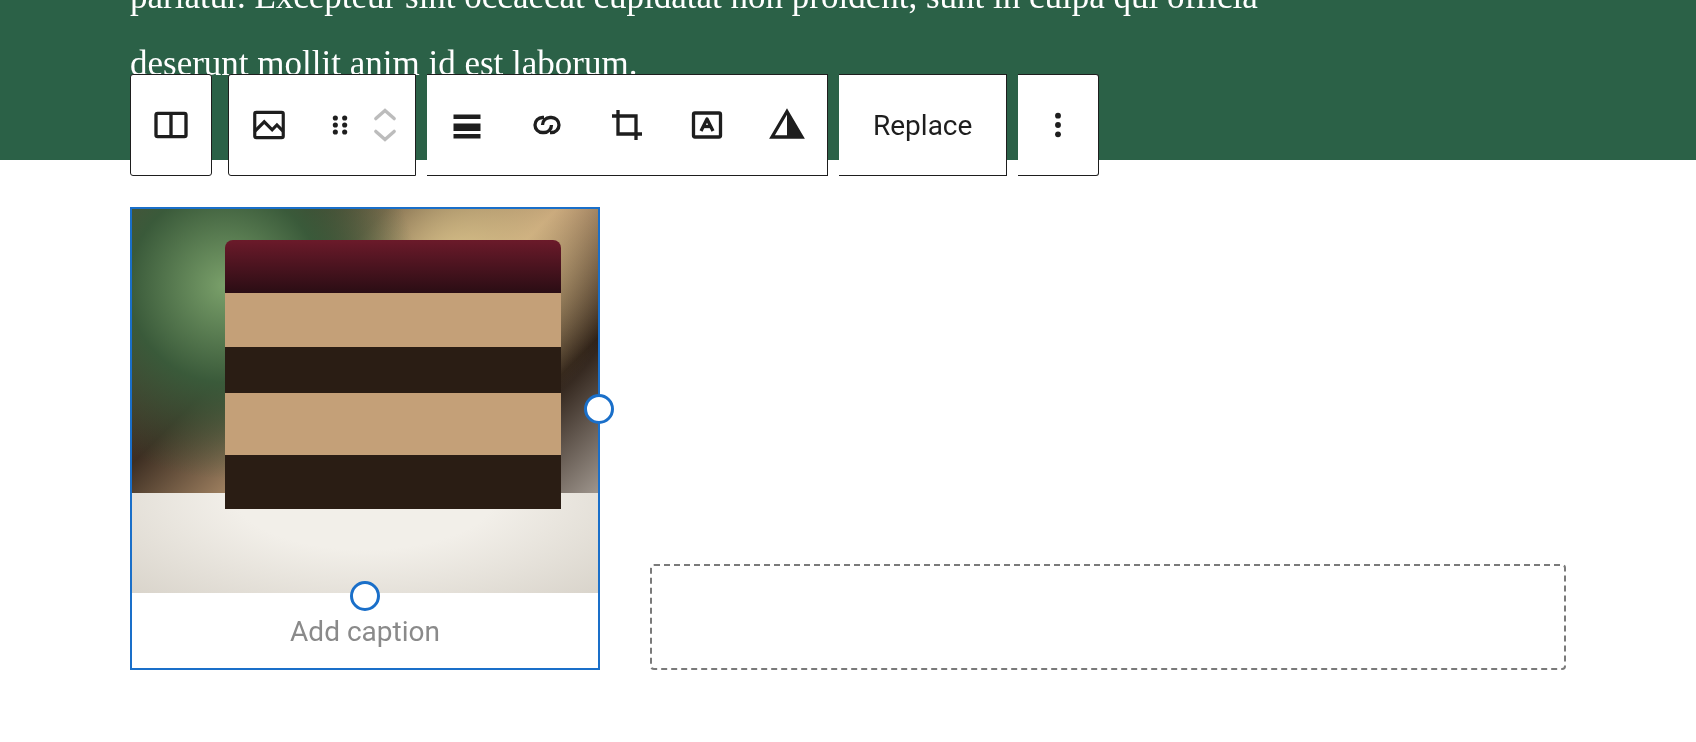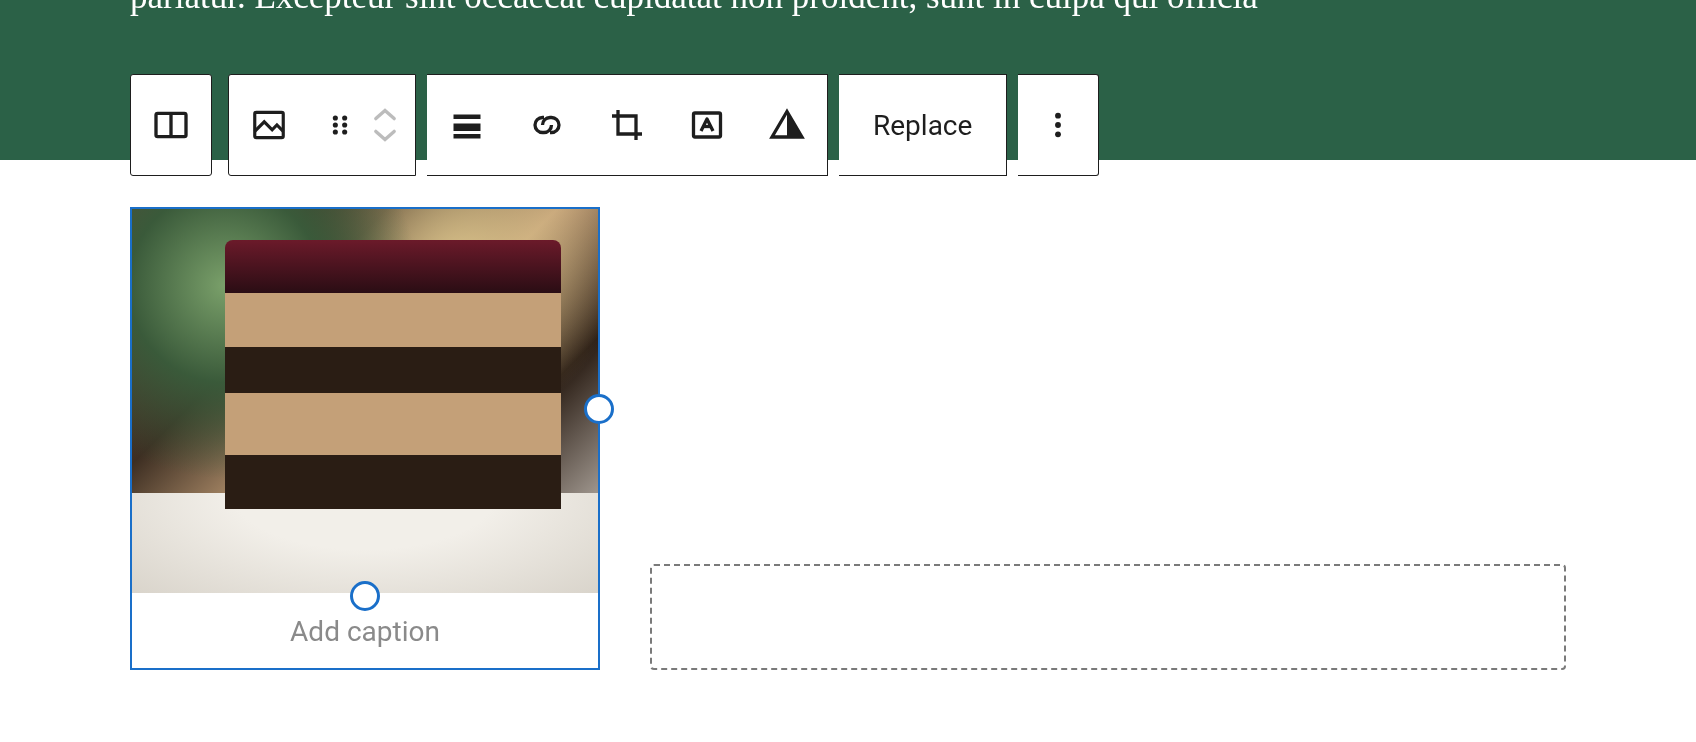--- a/index.html
+++ b/index.html
@@ -147,20 +147,21 @@
   }
 
   svg { display:block; }
 </style>
 </head>
 <body>
 
 <div class="green-header">
   <div class="text-inner">
     <span>pariatur. Excepteur sint occaecat cupidatat non proident, sunt in culpa qui officia</span><br>
+    <span>deserunt mollit anim id est laborum.</span>
   </div>
 </div>
 
 <div class="toolbar">
 
   <div class="toolbar-group">
     <div class="t-btn">
       <svg width="40" height="40" viewBox="0 0 24 24" fill="none" stroke="#1e1e1e" stroke-width="2">
         <rect x="3" y="5" width="18" height="14" rx="1"></rect>
         <line x1="12" y1="5" x2="12" y2="19"></line>

